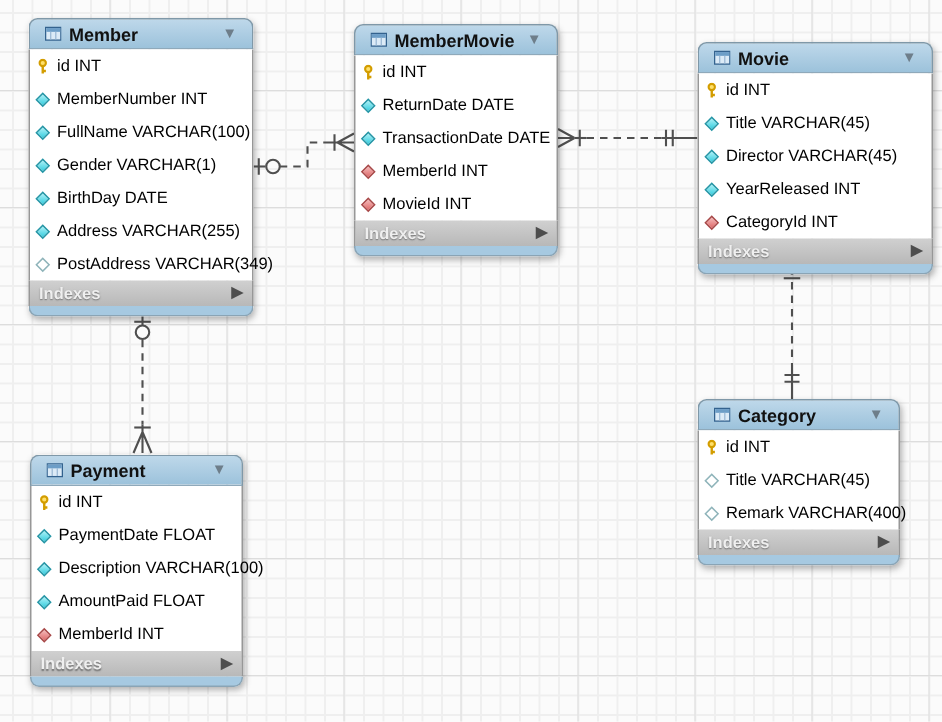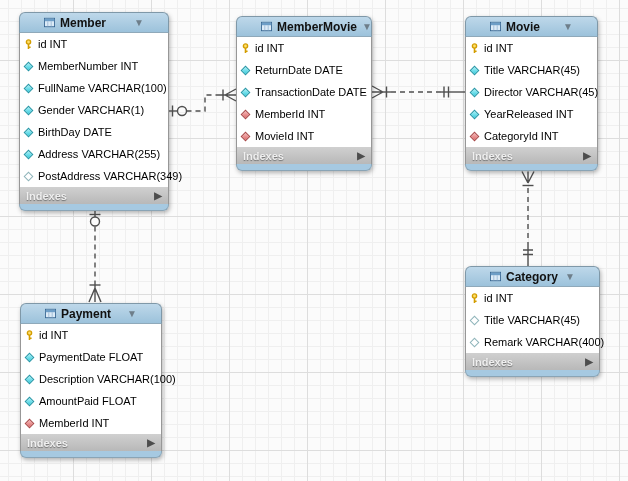--- a/index.html
+++ b/index.html
@@ -10,21 +10,21 @@
     background-image:
       linear-gradient(#dddddd 1px, transparent 1px),
       linear-gradient(90deg,#dddddd 1px, transparent 1px),
       linear-gradient(#efefef 1px, transparent 1px),
       linear-gradient(90deg,#efefef 1px, transparent 1px);
     background-size:78px 78px,78px 78px,13px 13px,13px 13px;
     background-position:-18px -18px,-5px -18px,-5px -5px,-5px -5px;
   }
   .tbl{position:absolute;border-radius:6px;box-shadow:1px 2px 4px rgba(40,40,40,.35);}
   .thead{
-    height:21px;display:flex;align-items:center;gap:5px;padding:0 24px;
+    height:21px;display:flex;align-items:center;gap:5px;padding:0 10px;
     background:linear-gradient(#bed8ea,#9cc2db);
     border:1px solid #7f98a8;border-bottom-color:#8fa9ba;
     border-radius:6px 6px 0 0;box-sizing:border-box;
   }
   .tname{font-size:12px;font-weight:bold;color:#111;white-space:nowrap;}
   .collapse{margin-left:auto;font-size:10px;color:#6e7e8a;line-height:1;}
   .tbody{
     background:#ffffff;border-left:1px solid #979797;border-right:1px solid #979797;
     box-sizing:border-box;
   }
@@ -204,21 +204,21 @@
       <span>MovieId INT</span>
     </div>
   </div>
   <div class="indexes">
     <span>Indexes</span>
     <span class="iarrow">▶</span>
   </div>
   <div class="bband"></div>
 </div>
 
-<div class="tbl" style="left:465px;top:16px;width:133px">
+<div class="tbl" style="left:465px;top:28px;width:157px">
   <div class="thead">
     <span class="icbox">
       <svg width="13" height="11" viewBox="0 0 13 11">
           <rect x="0.5" y="0.5" width="12" height="10" fill="#dcebf7" stroke="#33628e"></rect>
           <rect x="1" y="1" width="11" height="3" fill="#6d9ec7"></rect>
           <path d="M4.5,4 V10 M8.5,4 V10" stroke="#9ab8d4" stroke-width="1"></path>
         </svg>
     </span>
     <span class="tname">Movie</span>
     <span class="collapse">▼</span>

